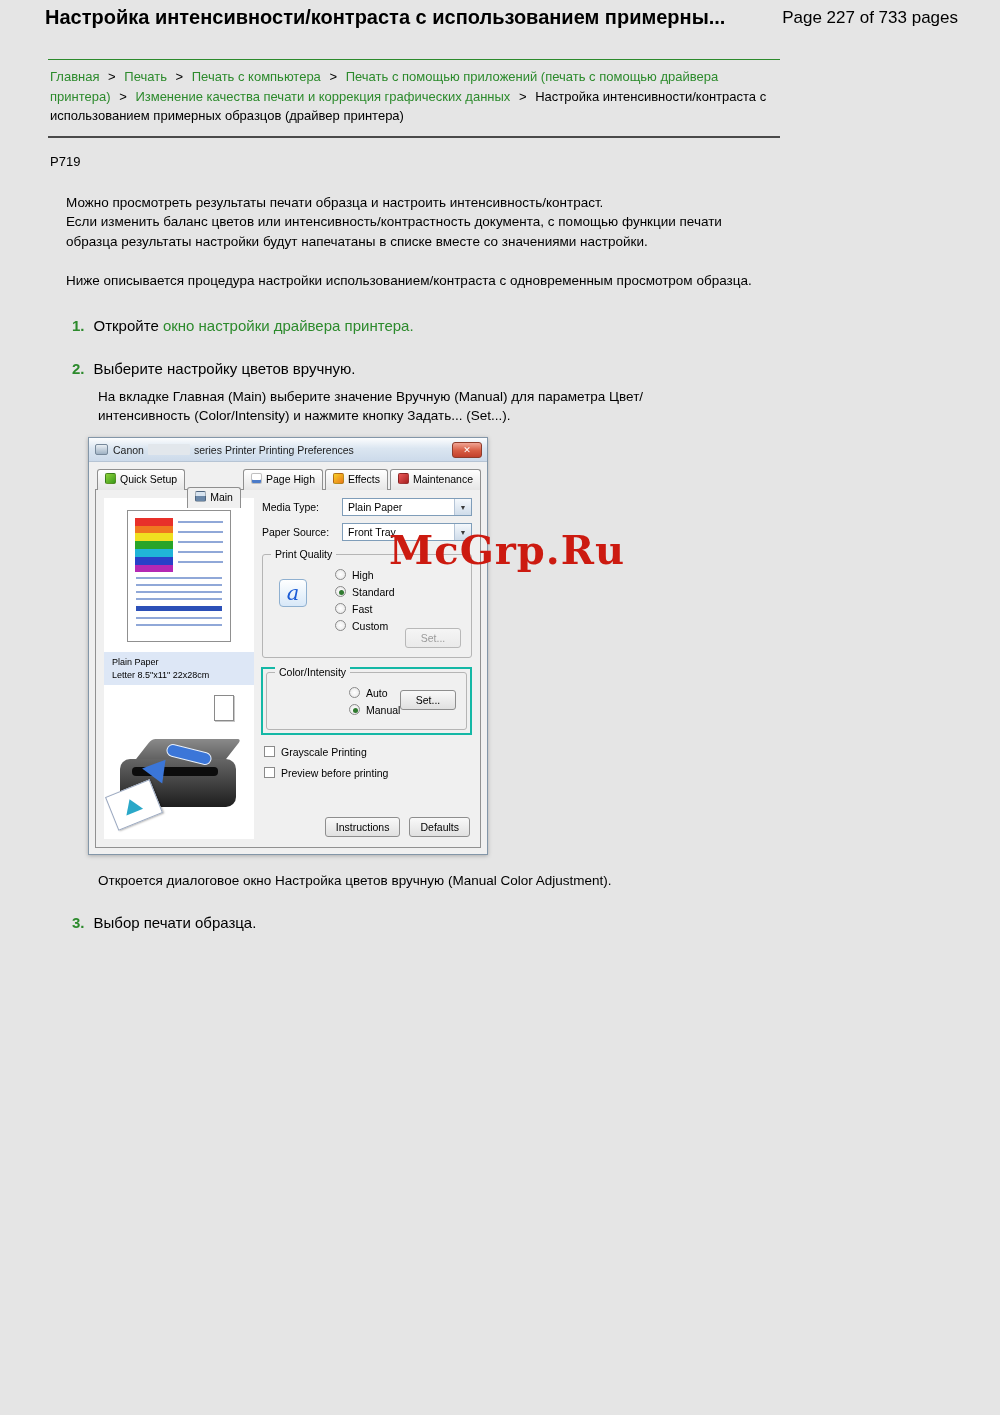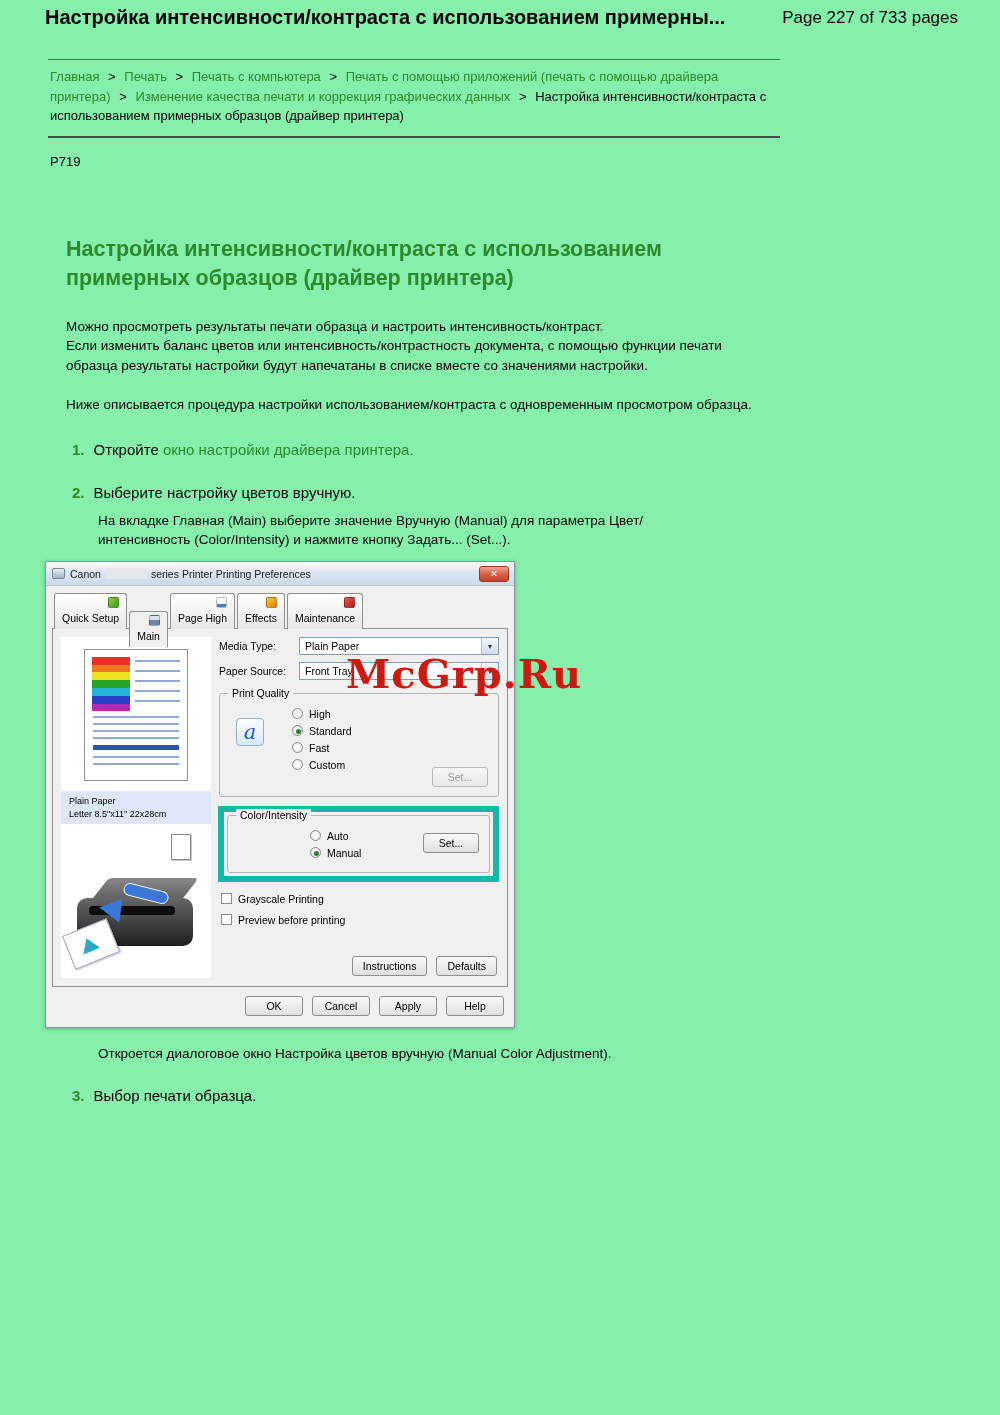--- a/index.html
+++ b/index.html
@@ -1,18 +1,18 @@
 <!DOCTYPE html>
 <html><head>
 <meta charset="utf-8">
 <style>
   * { box-sizing: border-box; margin: 0; padding: 0; }
   html,body { background:#fff; }
   body { font-family: "Liberation Sans", sans-serif; color:#000; }
-  .page { position:relative; width:1000px; height:1415px; background:#86efac; overflow:hidden; }
+  .page { position:relative; width:1000px; height:1415px; background:#e5e5e5; overflow:hidden; }
 
   
   .hdr { display:flex; justify-content:space-between; align-items:flex-start; padding:6px 42px 0 45px; }
   .hdr-title { font-size:20px; font-weight:bold; }
   .hdr-page { font-size:17px; padding-top:2px; }
 
   
   .crumbs { margin:30px 0 0 48px; width:732px; border-top:1px solid #2c8a2c; border-bottom:2px solid #4a4a4a;
             padding:7px 2px 10px 2px; font-size:13px; line-height:1.5; }
   .crumb-link { color:#2c8a2c; cursor:pointer; }
@@ -26,36 +26,36 @@
   .para { margin:24px 0 0 66px; width:700px; font-size:13.5px; line-height:1.45; white-space:pre-line; }
   .para2 { margin-top:20px; width:690px; }
 
   .step { display:flex; gap:9px; margin:26px 0 0 72px; font-size:15px; align-items:baseline; }
   .step-num { color:#2c8a2c; font-weight:bold; }
   .step-link { color:#2c8a2c; cursor:pointer; }
   .step-body { margin:10px 0 0 98px; width:700px; font-size:13.5px; line-height:1.42; white-space:pre-line; }
   .caption { margin:18px 0 0 98px; font-size:13.5px; }
 
   
-  .dialog { position:relative; margin:12px 0 0 45px; width:470px; background:#f0f0f0;
+  .dialog { position:relative; margin:12px 0 0 88px; width:400px; background:#f0f0f0;
             border:1px solid #8396a8; box-shadow:0 1px 4px rgba(0,0,0,.25); font-size:10.5px; }
   .titlebar { display:flex; align-items:center; height:24px; padding:0 5px 0 6px;
               background:linear-gradient(#fcfdfe,#dbe6f1 45%,#ccdaea); border-bottom:1px solid #b6c4d4; }
   .tb-icon { width:13px; height:11px; background:linear-gradient(#e8eef4,#9fb2c4); border:1px solid #76889a; border-radius:2px; flex:none; }
   .tb-text { display:flex; align-items:center; gap:4px; margin-left:5px; color:#1c1c1c; }
   .redacted { display:inline-block; width:42px; height:11px; background:#e2e7ec; border-radius:1px; }
   .close-btn { margin-left:auto; width:30px; height:16px; border-radius:3px; border:1px solid #8e3b2a;
                background:linear-gradient(#f0a494,#d75c42 55%,#c2402c); color:#fff; font-size:9px;
                display:flex; align-items:center; justify-content:center; cursor:pointer; }
 
   .dlg-body { padding:6px; }
   .tabs { display:flex; padding-left:2px; position:relative; z-index:2; }
-  .tab { display:inline-flex; align-items:flex-end; gap:4px; padding:3px 7px; margin-right:2px;
+  .tab { display:inline-flex; align-items:flex-start; gap:4px; padding:3px 7px; margin-right:2px;
          background:linear-gradient(#ffffff,#e6e6e6); border:1px solid #8f8f8f; border-bottom:none;
-         border-radius:3px 3px 0 0; position:relative; top:1px; cursor:pointer; white-space:nowrap;flex-direction:column; }
+         border-radius:3px 3px 0 0; position:relative; top:1px; cursor:pointer; white-space:nowrap; }
   .tab.active { background:#f0f0f0; padding-bottom:5px; top:19px; z-index:3; }
   .tab-icon { width:11px; height:11px; border-radius:2px; border:1px solid rgba(0,0,0,.25); flex:none; }
   .ic-qs   { background:linear-gradient(135deg,#8ed23a,#3a9a1a); }
   .ic-main { background:linear-gradient(#d8e4f0 50%,#6a87a8 50%); }
   .ic-page { background:#fff; box-shadow:inset 0 -3px 0 #4a7ac8; }
   .ic-fx   { background:linear-gradient(135deg,#f8d028,#e87818); }
   .ic-mnt  { background:linear-gradient(135deg,#e85858,#a82020); }
 
   .panel { display:flex; gap:8px; border:1px solid #919191; background:#f0f0f0; padding:8px; position:relative; z-index:1; }
 
@@ -99,21 +99,21 @@
   .radio { width:11px; height:11px; border-radius:50%; border:1px solid #8a8a8a; background:radial-gradient(#fff,#e4e4e4); position:relative; flex:none; }
   .radio.checked::after { content:""; position:absolute; left:2.5px; top:2.5px; width:5px; height:5px; border-radius:50%; background:#2f7a2f; }
   .checkbox { width:11px; height:11px; border:1px solid #8a8a8a; background:#fff; flex:none; }
 
   .btn { display:inline-flex; align-items:center; justify-content:center; height:20px; padding:0 10px;
          background:linear-gradient(#f9f9f9,#e0e0e0); border:1px solid #8e8e8e; border-radius:3px; cursor:pointer; font-size:10.5px; }
   .btn.disabled { color:#9a9a9a; border-color:#b8b8b8; background:linear-gradient(#f5f5f5,#eaeaea); cursor:default; }
   .set-pq { position:absolute; right:10px; bottom:9px; min-width:56px; }
   .set-ci { position:absolute; right:10px; top:17px; min-width:56px; }
 
-  .red-box { border:6px solid #14b8a6; padding:3px; margin:9px 0 2px -1px; }
+  .red-box { border:2px solid #14b8a6; padding:3px; margin:9px 0 2px -1px; }
   .ci { height:58px; background:#f0f0f0; }
   .ci .radio-list { margin-left:74px; }
 
   .check-row { margin:9px 0 0 2px; }
   .mid-btns { display:flex; justify-content:flex-end; gap:9px; margin-top:auto; padding:4px 2px 2px; }
   .mid-btns .btn { min-width:58px; }
   .footer-btns { display:flex; justify-content:flex-end; gap:9px; padding:9px 4px 5px; }
   .footer-btns .btn { min-width:58px; }
 
   .watermark { position:absolute; left:300px; top:88px; z-index:5; font-family:"DejaVu Serif", serif;
@@ -138,22 +138,20 @@
     <span class="crumb-sep">&gt;</span>
     <span class="crumb-link">Печать с помощью приложений (печать с помощью драйвера принтера)</span>
     <span class="crumb-sep">&gt;</span>
     <span class="crumb-link">Изменение качества печати и коррекция графических данных</span>
     <span class="crumb-sep">&gt;</span>
     <span class="crumb-current">Настройка интенсивности/контраста с использованием примерных образцов (драйвер принтера)</span>
   </div>
 
   <div class="p-code">P719</div>
 
-  <h1 class="doc-title">Настройка интенсивности/контраста с использованием
-примерных образцов (драйвер принтера)</h1>
 
   <p class="para">Можно просмотреть результаты печати образца и настроить интенсивность/контраст.
 Если изменить баланс цветов или интенсивность/контрастность документа, с помощью функции печати образца результаты настройки будут напечатаны в списке вместе со значениями настройки.</p>
   <p class="para para2">Ниже описывается процедура настройки использованием/контраста с одновременным просмотром образца.</p>
 
   <div class="step">
     <span class="step-num">1.</span>
     <span><span>Откройте </span><span class="step-link">окно настройки драйвера принтера.</span></span>
   </div>
 
@@ -308,26 +306,20 @@
             <span>Preview before printing</span>
           </div>
 
           <div class="mid-btns">
             <span class="btn">Instructions</span>
             <span class="btn">Defaults</span>
           </div>
         </div>
       </div>
 
-      <div class="footer-btns">
-        <span class="btn">OK</span>
-        <span class="btn">Cancel</span>
-        <span class="btn">Apply</span>
-        <span class="btn">Help</span>
-      </div>
     </div>
 
     <div class="watermark">McGrp.Ru</div>
   </div>
 
   <div class="caption">Откроется диалоговое окно Настройка цветов вручную (Manual Color Adjustment).</div>
 
   <div class="step">
     <span class="step-num">3.</span>
     <span>Выбор печати образца.</span>

